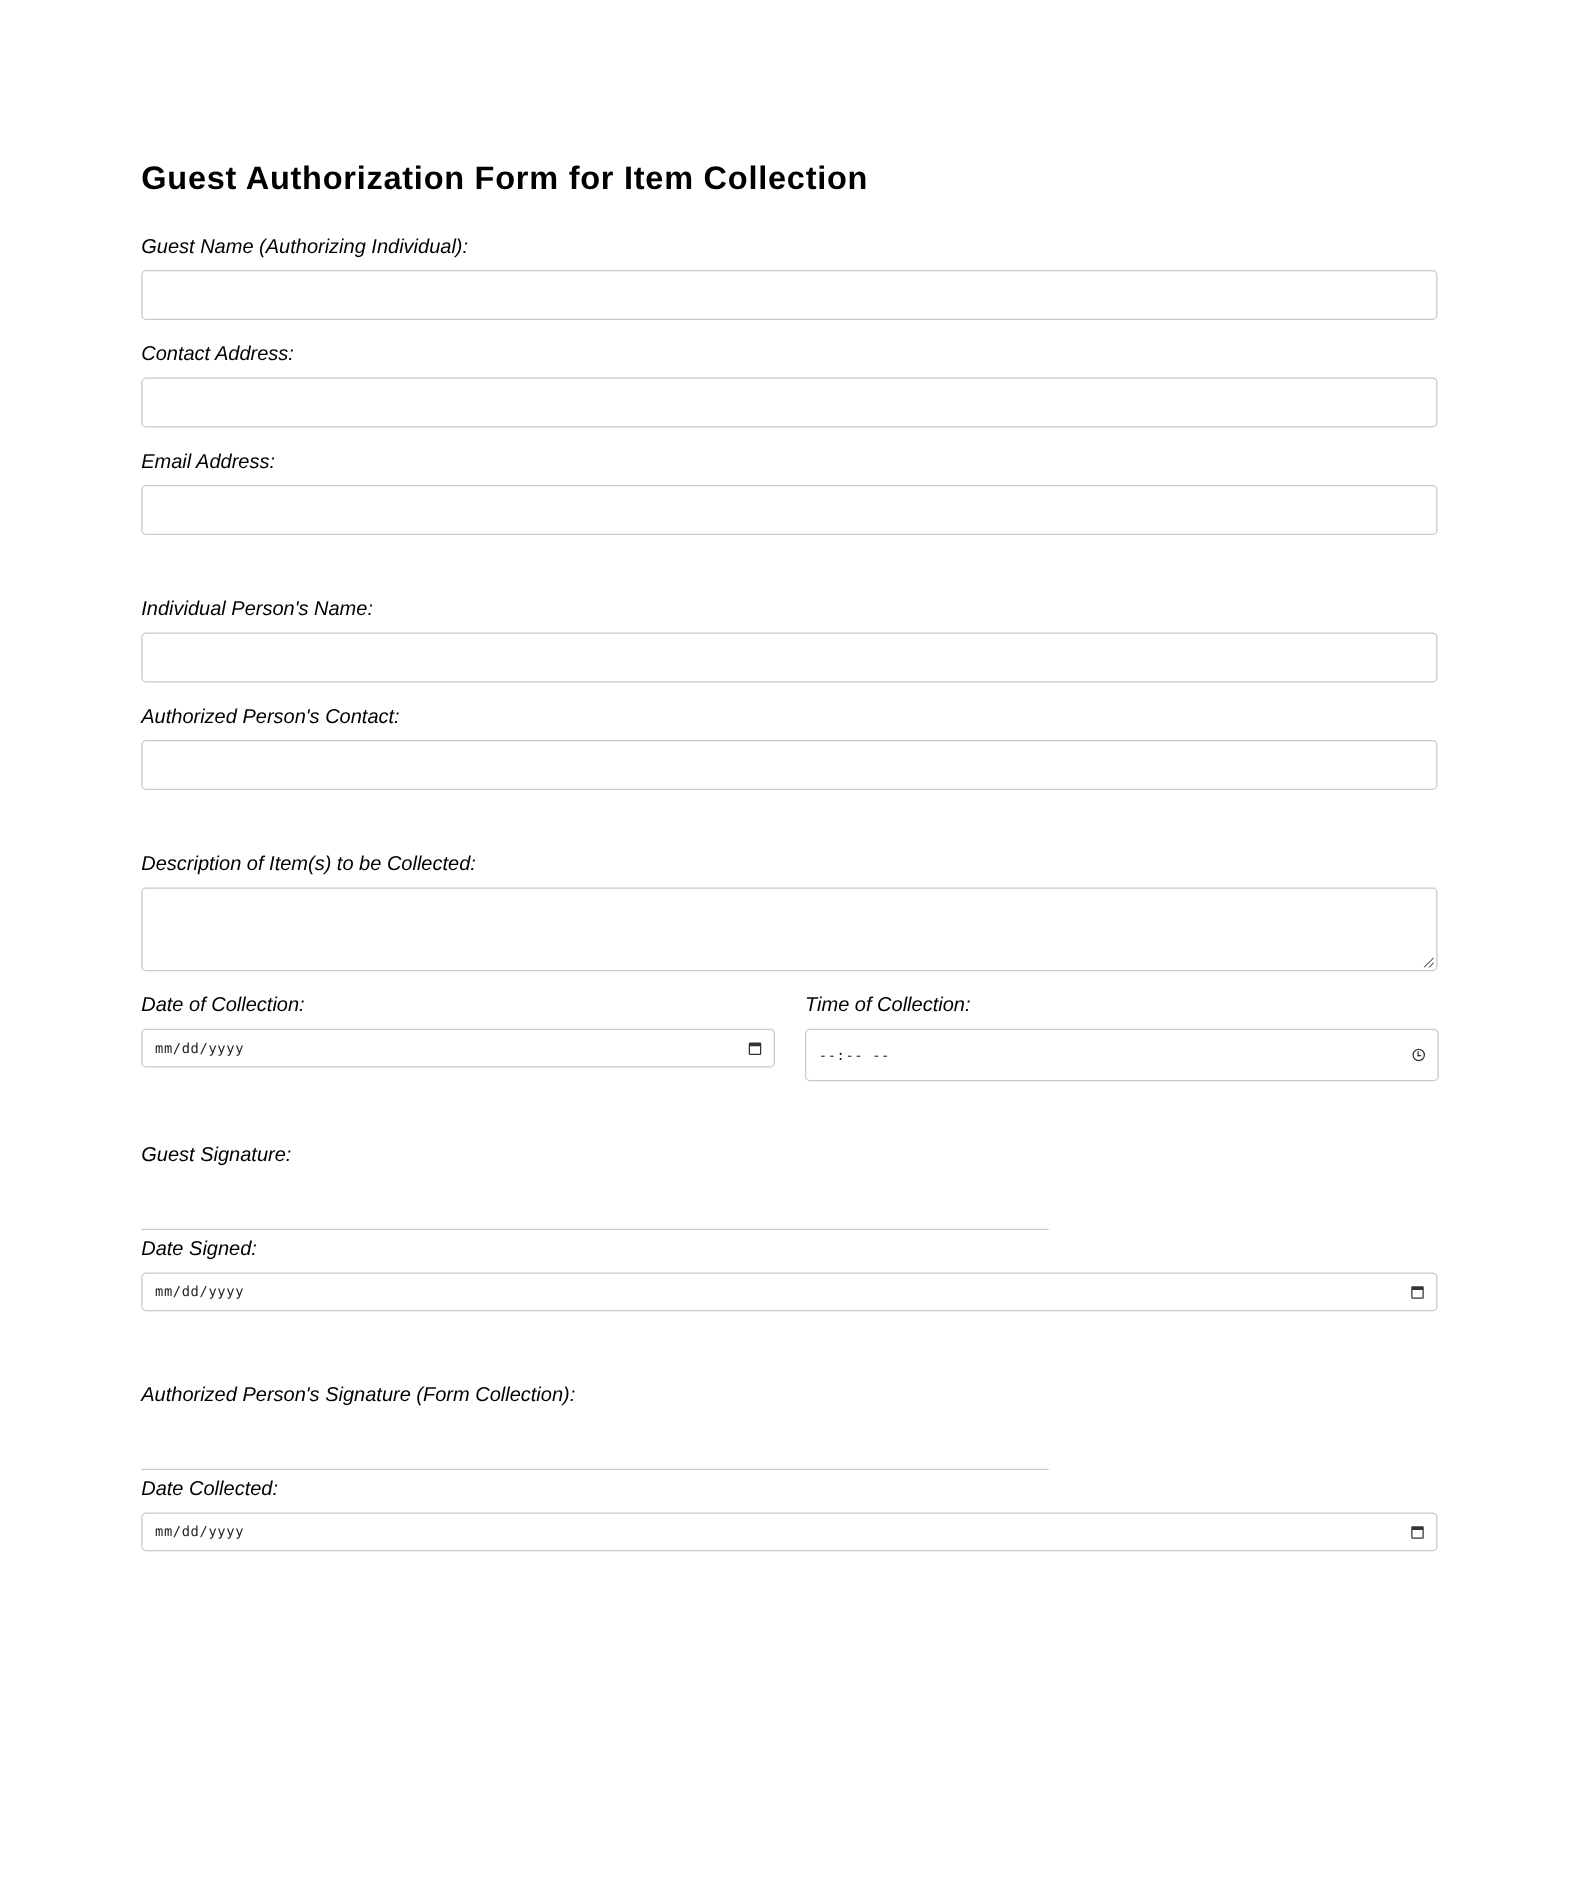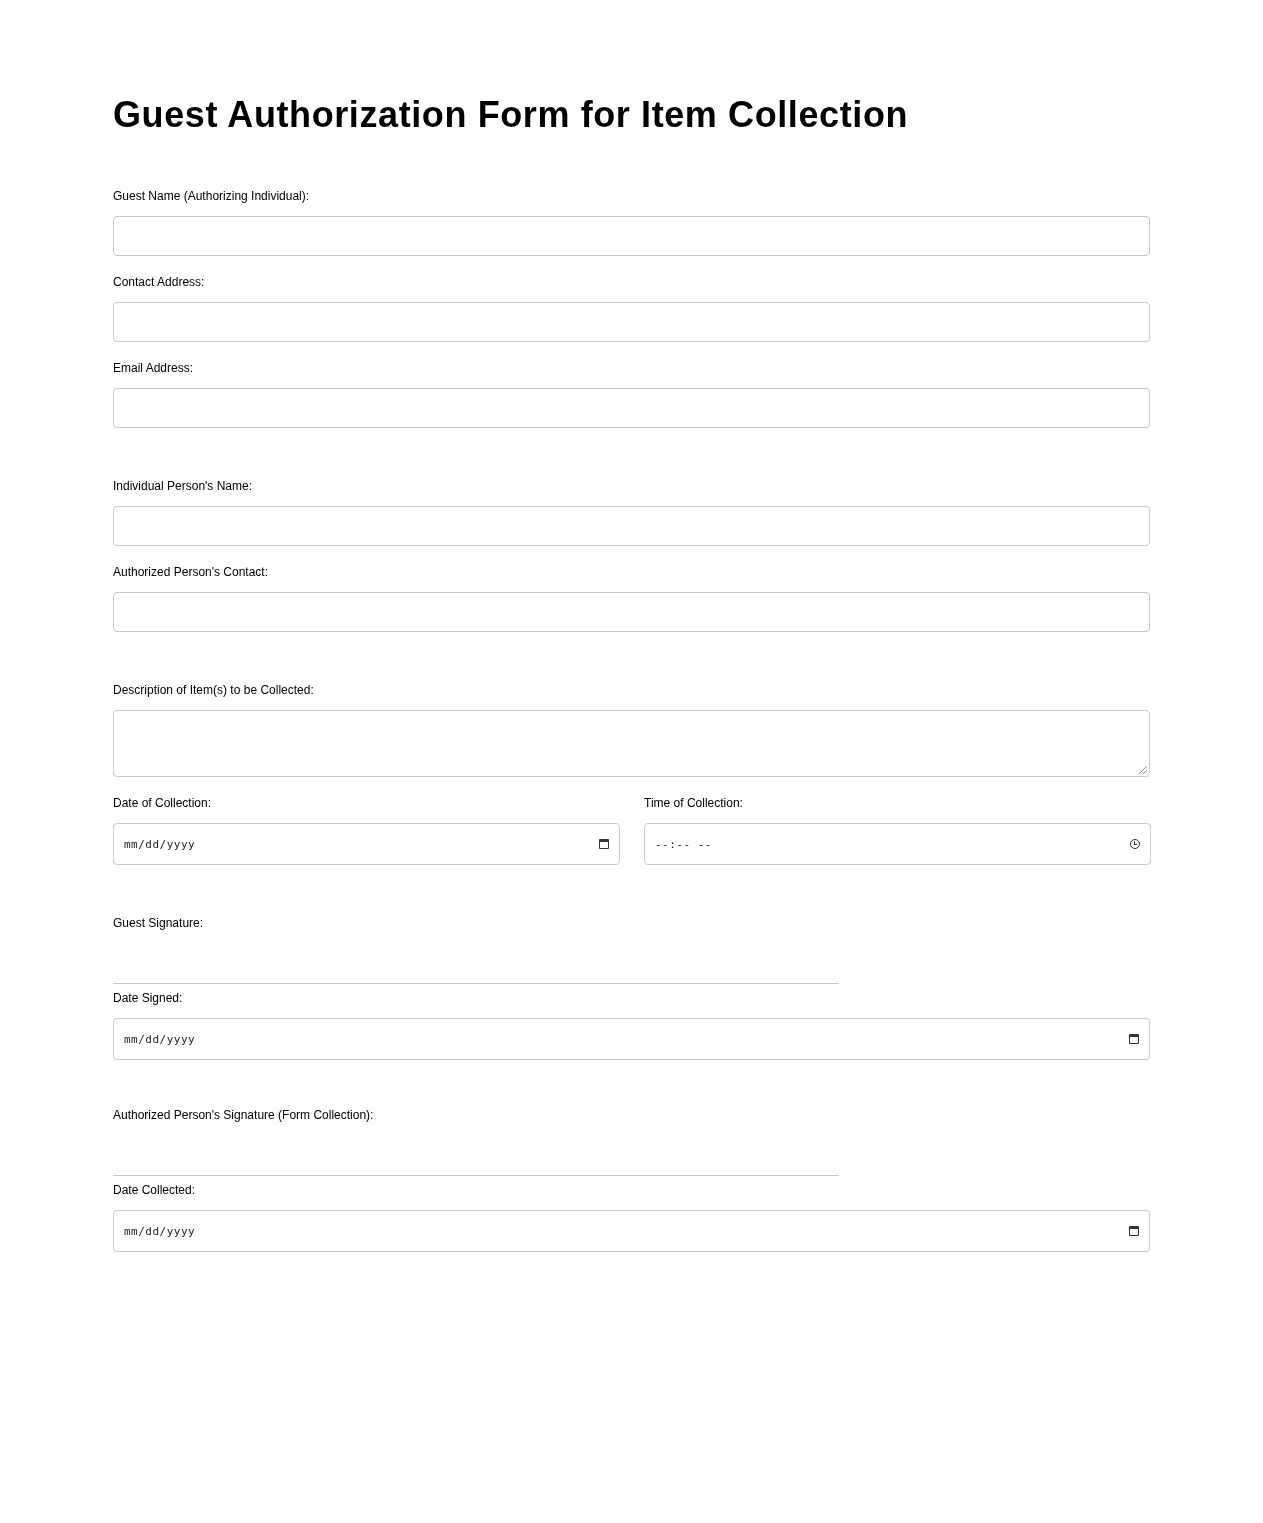--- a/index.html
+++ b/index.html
@@ -4,34 +4,34 @@
 <style>
   html, body { margin: 0; padding: 0; background: #ffffff; }
   body {
     width: 1263px; height: 1523px;
     font-family: "Liberation Sans", sans-serif;
     color: #000;
     position: relative;
   }
   .container { position: absolute; left: 113px; top: 0; width: 1037px; }
   h1 {
-    position: absolute; top: 94px; left: 0; margin: 0;
-    font-size: 36px; font-weight: bold; letter-spacing: 0.6px; white-space: nowrap;
+    position: absolute; top: 127px; left: 0; margin: 0;
+    font-size: 26px; font-weight: bold; letter-spacing: 0.6px; white-space: nowrap;
   }
   .label {
-    position: absolute; left: 0; font-size: 12px; white-space: nowrap;
+    position: absolute; left: 0; font-size: 16px; white-space: nowrap; font-style: italic;
   }
   .input {
     position: absolute; left: 0; width: 1037px; height: 40px;
     box-sizing: border-box; border: 1px solid #c8c8c8; border-radius: 4px;
     background: #fff;
   }
   .textarea { height: 67px; }
   .date, .time {
-    height: 42px; font-family: "DejaVu Sans Mono", monospace; font-size: 11px;
+    height: 31px; font-family: "DejaVu Sans Mono", monospace; font-size: 11px;
     display: flex; align-items: center; padding: 0 10px; justify-content: space-between;
   }
   .time { height: 42px; }
   .half { width: 507px; }
   .right { left: 531px; text-align: right; }
   .sigline {
     position: absolute; left: 0; width: 726px; height: 0;
     border-top: 1px solid #c8c8c8;
   }
   .cal-icon { width: 10px; height: 10px; border: 1.5px solid #333; border-top-width: 3px; border-radius: 1px; box-sizing: border-box; }

